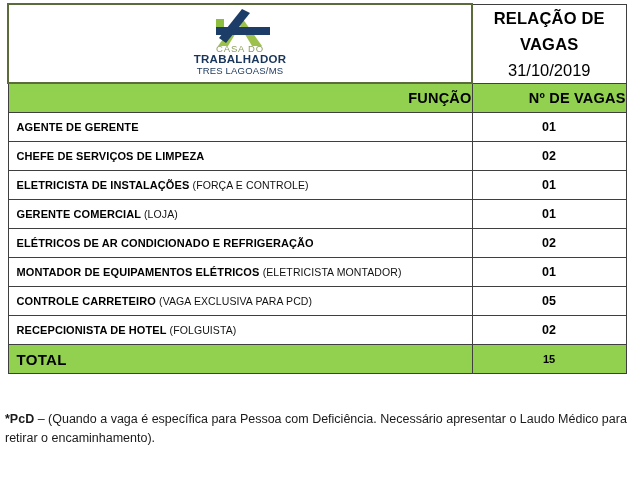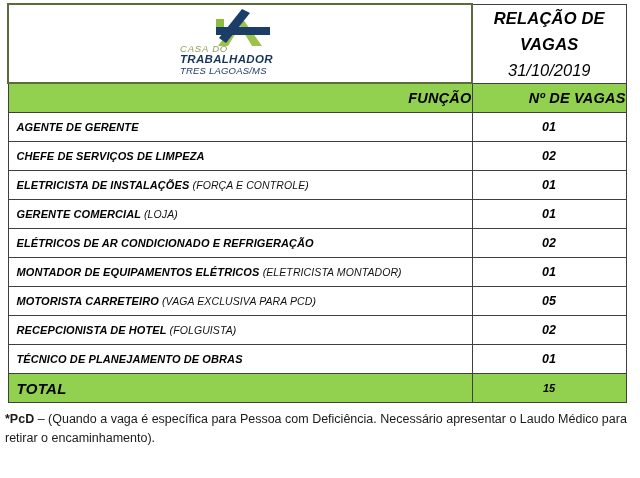--- a/index.html
+++ b/index.html
@@ -34,35 +34,34 @@
     border-collapse: collapse;
     table-layout: fixed;
     width: 618px;
   }
 
   table.vagas td {
     border: 1px solid #3f3f3f;
     padding: 0;
     vertical-align: middle;
     background: #ffffff;
-    font-style: italic;
   }
 
   
   col.c-func { width: 464px; }
   col.c-num  { width: 154px; }
 
   
   .logo-cell {
     width: 126px;
     height: 76px;
     border: 2px solid #5c6b3a !important;
     background: #ffffff;
     padding: 0 !important;
-    text-align: left;
+    text-align: center;
     vertical-align: middle;
   }
 
   .logo-wrap {
     width: 120px;
     height: 72px;
     margin: 0 auto;
     position: relative;
     display: block;
   }
@@ -246,35 +245,29 @@
           <td class="num-cell">02</td>
         </tr>
         <tr>
           <td class="func-cell">
             <span>MONTADOR DE EQUIPAMENTOS ELÉTRICOS</span> <span class="note">(ELETRICISTA MONTADOR)</span>
           </td>
           <td class="num-cell">01</td>
         </tr>
         <tr>
           <td class="func-cell">
-            <span>MOTORISTA CARRETEIRO</span> <span class="note">(VAGA EXCLUSIVA PARA PCD)</span>
+            <span>CONTROLE CARRETEIRO</span> <span class="note">(VAGA EXCLUSIVA PARA PCD)</span>
           </td>
           <td class="num-cell">05</td>
         </tr>
         <tr>
           <td class="func-cell">
             <span>RECEPCIONISTA DE HOTEL</span> <span class="note">(FOLGUISTA)</span>
           </td>
           <td class="num-cell">02</td>
-        </tr>
-        <tr>
-          <td class="func-cell">
-            <span>TÉCNICO DE PLANEJAMENTO DE OBRAS</span><span class="note"></span>
-          </td>
-          <td class="num-cell">01</td>
         </tr>
 
         <tr>
           <td class="total-label">TOTAL</td>
           <td class="total-value">15</td>
         </tr>
 
       </tbody>
     </table>
   </div>

